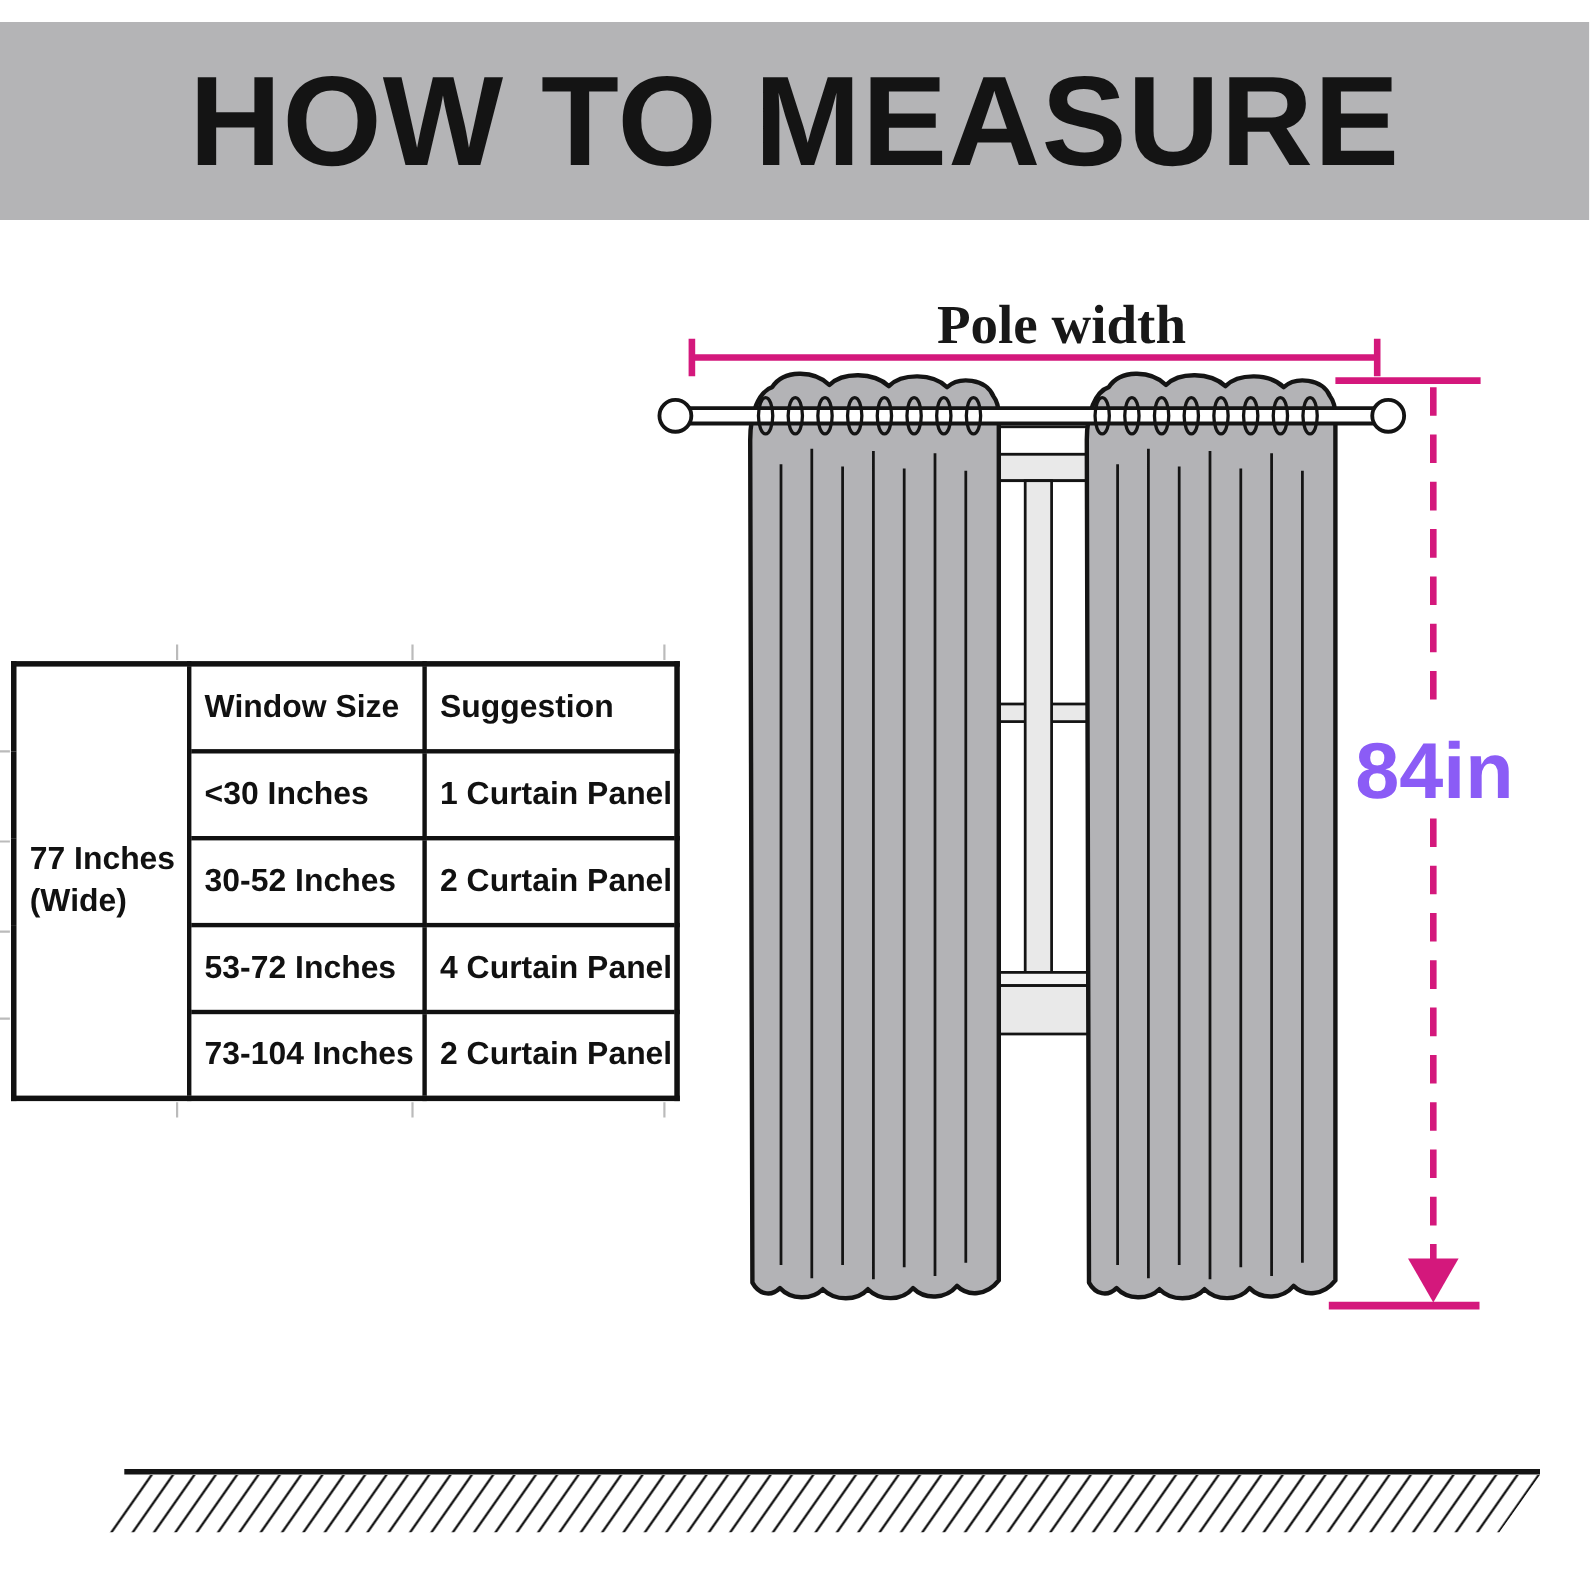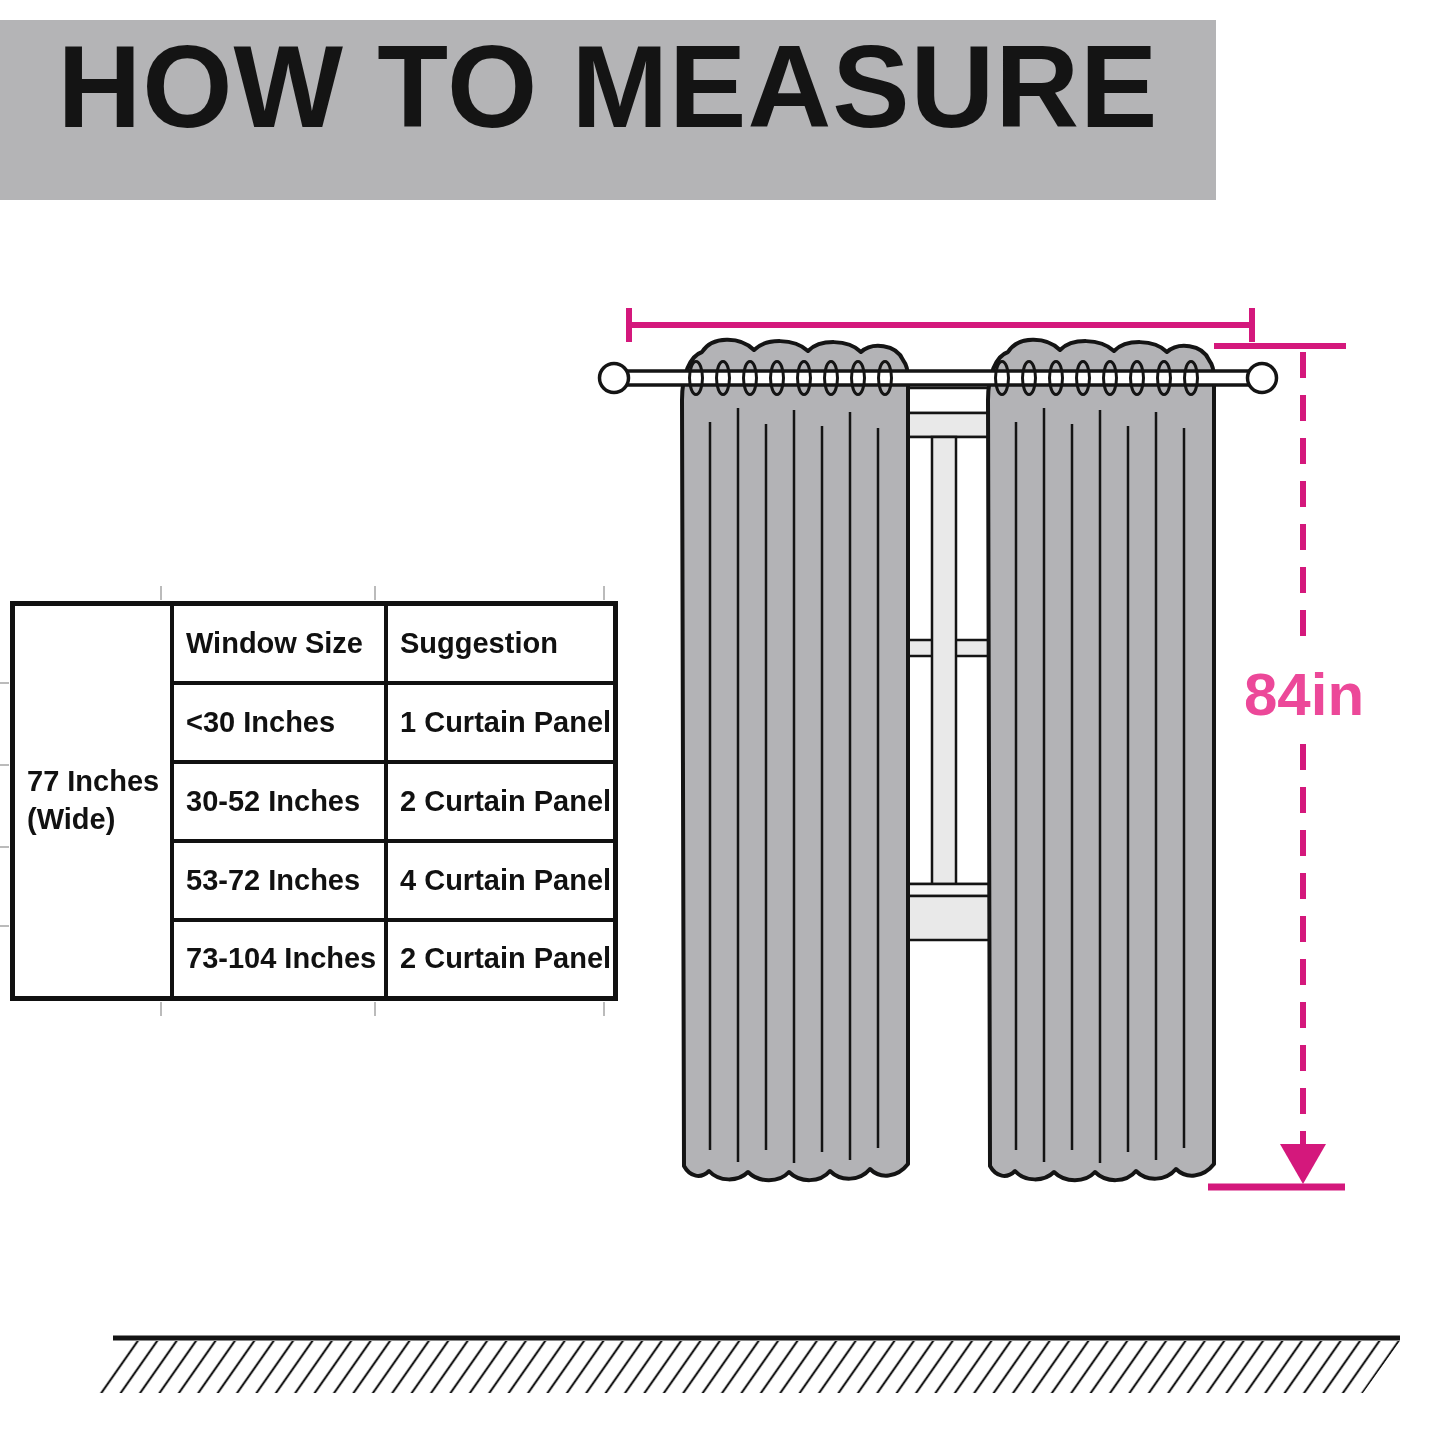--- a/index.html
+++ b/index.html
@@ -1,40 +1,40 @@
 <!DOCTYPE html>
 <html style="--banner-gray: #b4b4b6; --curtain-gray: #b3b3b6; --window-gray: #e9e9e9; --window-gray-light: #f4f4f4; --measure-pink: #d4187c; --outline-black: #141414; --grid-stub-gray: #bbbbbb;"><head>
 <meta charset="utf-8">
 <style>
   html,body{margin:0;padding:0;background:#fff;}
   .canvas{position:relative;width:1445px;height:1445px;background:#fff;overflow:hidden;
           font-family:"Liberation Sans",sans-serif;}
   
-  .banner{position:absolute;left:0;top:20px;width:1216px;height:180px;
-          background:var(--banner-gray);display:flex;align-items:flex-start;justify-content:center;}
+  .banner{position:absolute;left:0;top:20px;width:1445px;height:180px;
+          background:var(--banner-gray);display:flex;align-items:center;justify-content:center;}
   .banner .title{font-weight:bold;font-size:116px;letter-spacing:1px;color:#141414;
                  font-family:"Liberation Sans",sans-serif;white-space:nowrap;}
   
   svg.diagram{position:absolute;left:0;top:0;pointer-events:none;}
   .curtain{fill:var(--curtain-gray);stroke:var(--outline-black);stroke-width:4;stroke-linejoin:round;}
   .fold{stroke:var(--outline-black);stroke-width:2.5;fill:none;}
   .rod{fill:#ffffff;stroke:var(--outline-black);stroke-width:3.5;}
   .grommet{fill:none;stroke:var(--outline-black);stroke-width:3;}
   .win-frame{fill:#ffffff;stroke:var(--outline-black);stroke-width:2.5;}
   .win-gray{fill:var(--window-gray);stroke:var(--outline-black);stroke-width:2.5;}
   .win-gray-light{fill:var(--window-gray-light);stroke:var(--outline-black);stroke-width:2.5;}
   .pink-stroke{stroke:var(--measure-pink);fill:none;}
   .pink-fill{fill:var(--measure-pink);}
   .ground-line{stroke:var(--outline-black);stroke-width:5;fill:none;}
   .stub{stroke:var(--grid-stub-gray);stroke-width:2;fill:none;}
   
   .pole-width-label{position:absolute;left:800px;top:266px;width:330px;text-align:center;
                     font-family:"Liberation Serif",serif;font-weight:bold;font-size:50px;color:#181818;}
   .height-label{position:absolute;left:1216px;top:660px;width:176px;text-align:center;
-                font-weight:bold;font-size:60px;color:#ec4899;}
+                font-weight:bold;font-size:72px;color:#8b5cf6;}
   
   table.size-table{position:absolute;left:10px;top:601px;border-collapse:collapse;
                    table-layout:fixed;width:598px;height:398px;background:#fff;
                    border:5px solid #111;}
   table.size-table td,table.size-table th{border:4px solid #111;color:#111;
                    font-weight:bold;font-size:29px;vertical-align:middle;
                    font-family:"Liberation Sans",sans-serif;padding:0 0 0 12px;text-align:left;}
   td.wide-cell{width:143px;text-align:center;padding:0 6px;line-height:1.3;}
   col.c2{width:214px;} col.c3{width:229px;}
   tr.r{height:79px;}
@@ -130,20 +130,21 @@
     </g>
 
     <g>
       <path class="stub" d="M161 586 V600 M375 586 V600 M604 586 V600"></path>
       <path class="stub" d="M161 1002 V1016 M375 1002 V1016 M604 1002 V1016"></path>
       <path class="stub" d="M0 683 H9 M0 765 H9 M0 847 H9 M0 926 H9"></path>
       <path class="stub" d="M609 683 H618 M609 765 H618 M609 847 H618 M609 926 H618"></path>
     </g>
   </svg>
 
+  <div class="pole-width-label">Pole width</div>
   <div class="height-label">84in</div>
 
   <table class="size-table">
     <colgroup>
         <col class="c1">
         <col class="c2">
         <col class="c3">
       </colgroup>
     <tbody>
         <tr class="r">

